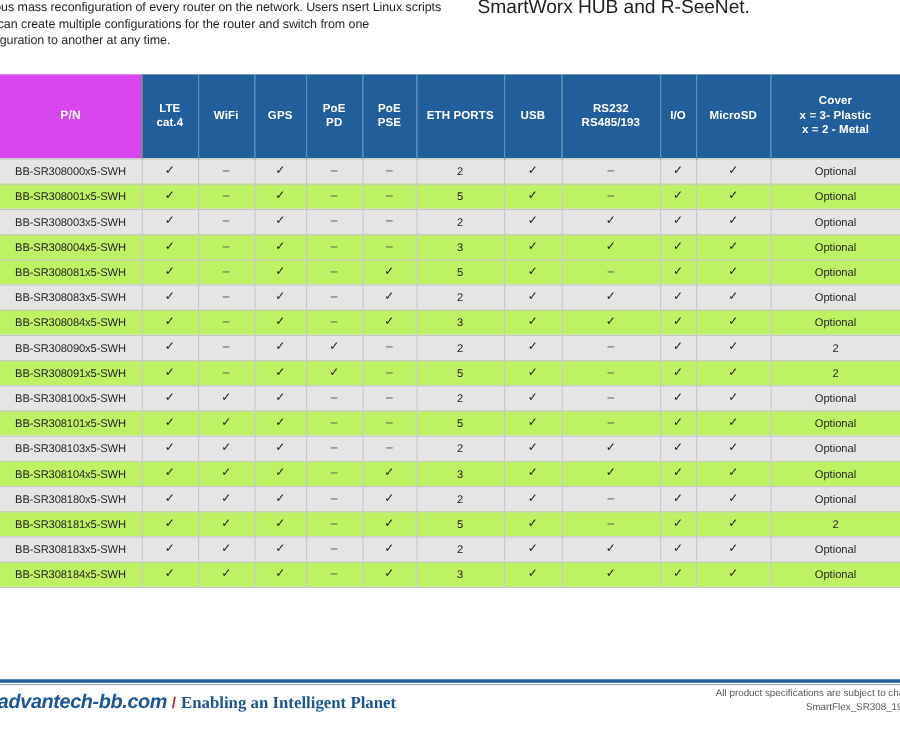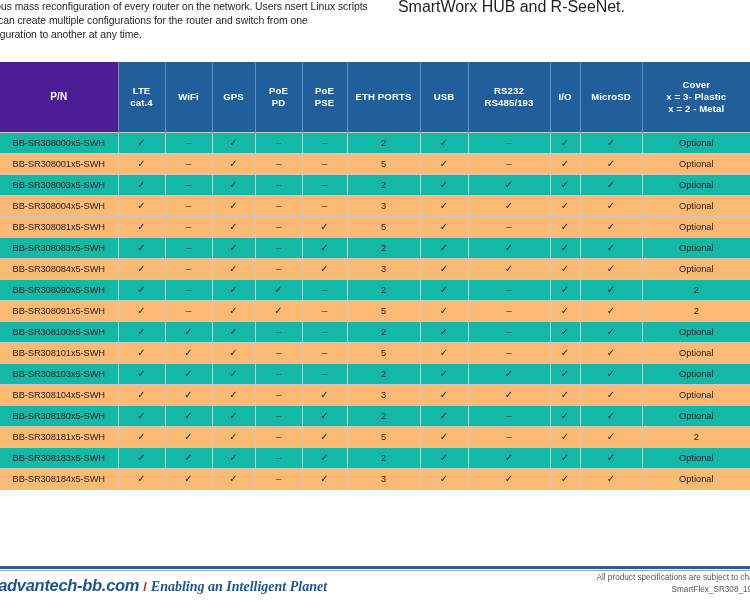--- a/index.html
+++ b/index.html
@@ -72,33 +72,33 @@
     color: #ffffff;
     font-size: 9.6px;
     font-weight: bold;
     line-height: 11.6px;
     background: #215e9c;
     border-right: 1px solid #5e8fc0;
     letter-spacing: 0.1px;
   }
   th:last-child { border-right: none; }
   th.pn-head {
-    background: #4c1d95;
+    background: #d946ef;
     border-right: 1px solid #878787;
     font-size: 10px;
   }
   th .sub {
     display: block;
     font-weight: bold;
   }
 
   
   tbody tr { height: 20.35px; }
-  tbody tr.odd  { background: #14b8a6; }
-  tbody tr.even { background: #fdba74; }
+  tbody tr.odd  { background: #e5e5e5; }
+  tbody tr.even { background: #bef264; }
   tbody td {
     font-size: 9.3px;
     color: #231f20;
     border-right: 1px solid #c9c9c9;
     border-bottom: 1px solid #c9c9c9;
     line-height: 20px;
   }
   tbody td:last-child { border-right: none; }
   tbody tr:first-child td { border-top: 1px solid #c9c9c9; }
   td.pn {
@@ -157,21 +157,20 @@
   }
   .footer-slash {
     font-family: "Liberation Sans", sans-serif;
     font-weight: bold;
     font-size: 13px;
     color: #b8292f;
     padding: 0 4px;
   }
   .footer-tag {
     font-family: "Liberation Serif", serif;
-    font-style: italic;
     font-weight: bold;
     font-size: 14px;
     color: #1a5694;
   }
   .footer-legal {
     position: absolute;
     right: -34px;
     top: 0px;
     text-align: right;
     font-size: 8.2px;

